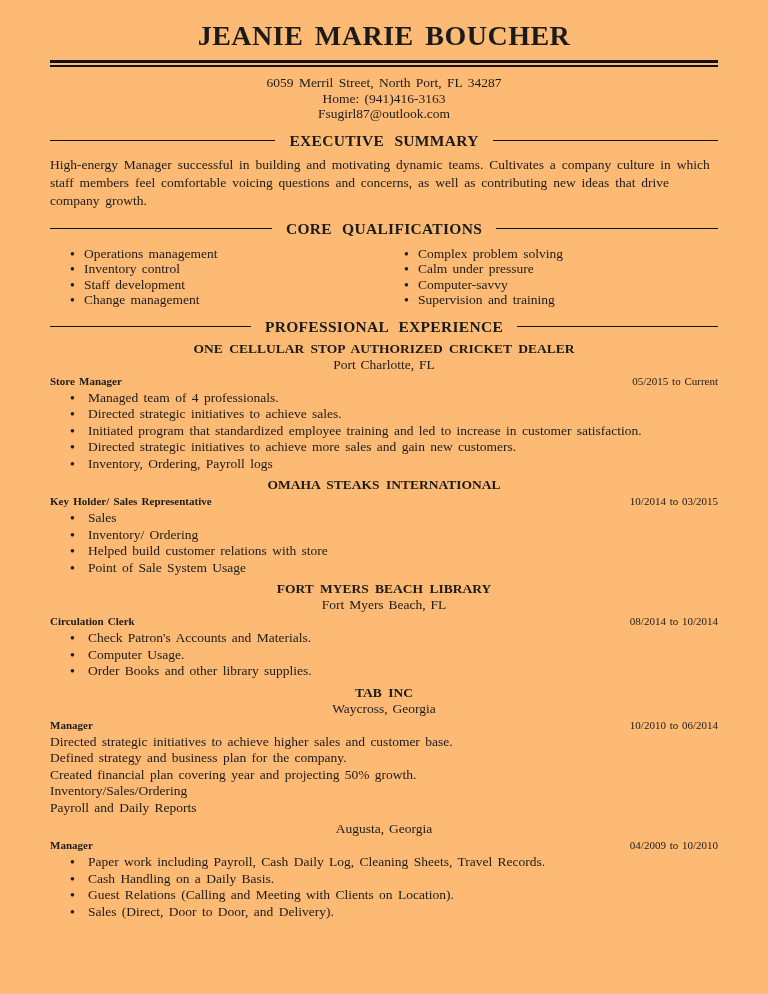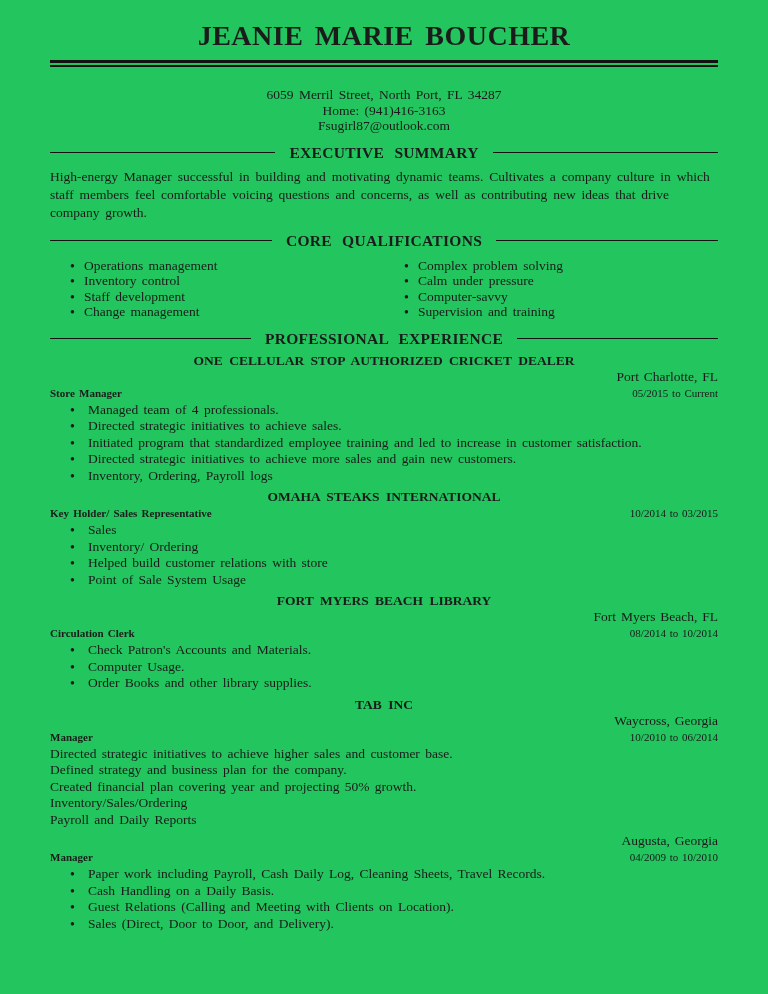--- a/index.html
+++ b/index.html
@@ -1,20 +1,20 @@
 <!DOCTYPE html>
 <html><head>
 <meta charset="utf-8">
 <style>
   html,body { margin:0; padding:0; background:#ffffff; }
   .page {
     position:relative;
     width:768px; height:994px;
     box-sizing:border-box;
-    background:#22c55e;
+    background:#fdba74;
     color:#1b1b1b;
     font-family:"Liberation Serif", serif;
     padding:20px 50px 0 50px;
     overflow:hidden;
   }
   .name {
     margin:0;
     text-align:center;
     font-size:28px;
     font-weight:bold;
@@ -22,21 +22,21 @@
     line-height:32px;
     word-spacing:4px;
   }
   .double-rule {
     margin-top:8px;
     height:2px;
     border-top:3px solid #121212;
     border-bottom:2px solid #121212;
   }
   .contact {
-    margin-top:20px;
+    margin-top:8px;
     text-align:center;
     font-size:13.5px;
     line-height:15.5px;
     word-spacing:2px;
   }
   .sec-heading {
     display:flex;
     align-items:center;
     gap:14px;
     margin-top:10px;
@@ -61,21 +61,21 @@
   .blt { width:14px; flex:0 0 14px; text-align:left; font-size:12px; }
   .blt-text { flex:1; }
   .job { margin-top:5px; }
   .job-company {
     text-align:center;
     font-weight:bold;
     font-size:13.5px;
     line-height:16px;
     word-spacing:3px;
   }
-  .job-location { text-align:right; font-size:13.5px; line-height:16px; word-spacing:1.5px; }
+  .job-location { text-align:center; font-size:13.5px; line-height:16px; word-spacing:1.5px; }
   .job-titlerow {
     display:flex;
     justify-content:space-between;
     align-items:baseline;
     font-size:11px;
     line-height:17px;
   }
   .job-title { font-weight:bold; word-spacing:1.5px; }
   .job-dates { word-spacing:1px; }
   .job-bullets { list-style:none; margin:0; padding:0 0 0 20px; }

